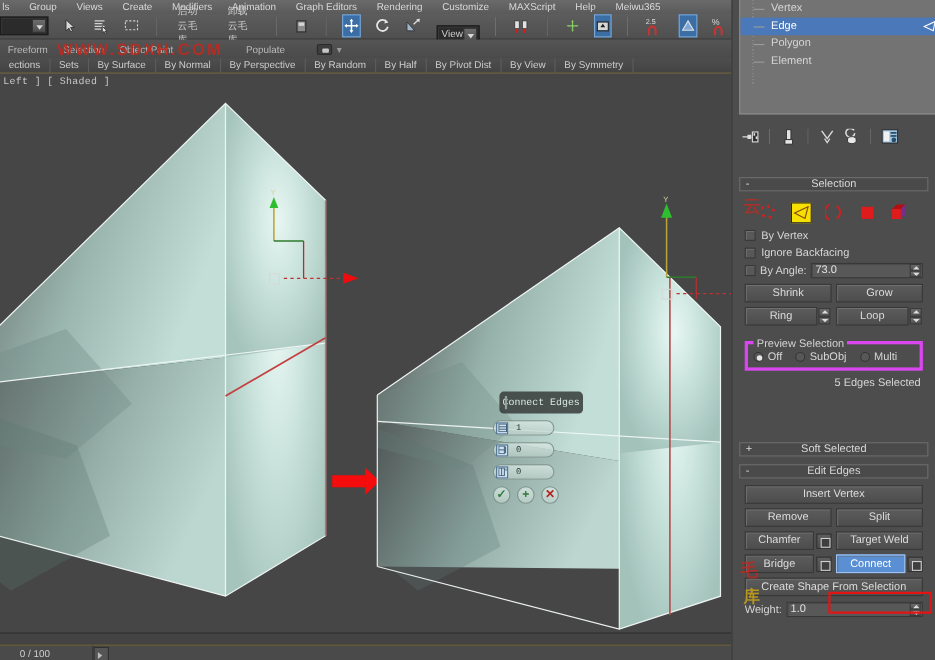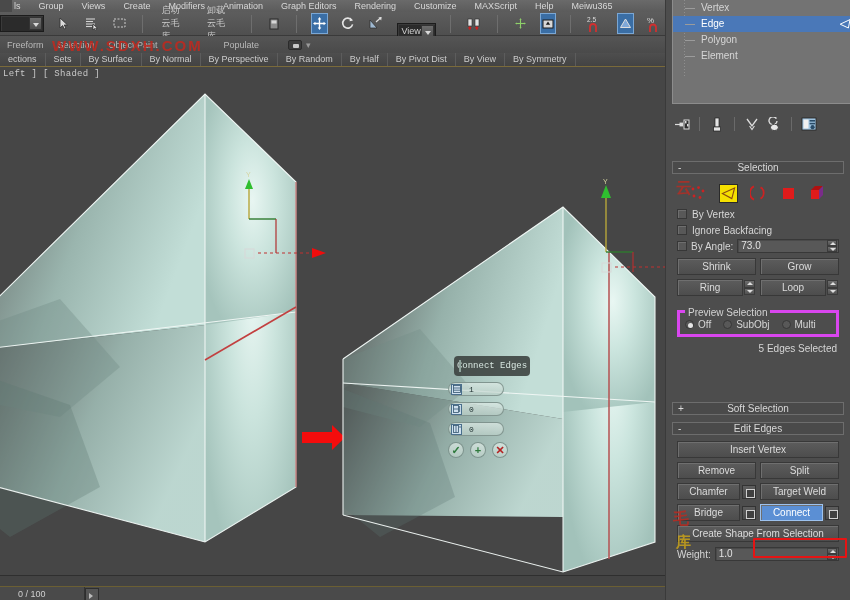--- a/index.html
+++ b/index.html
@@ -6,21 +6,21 @@
   html, body {
     width: 850px; height: 600px;
     background: #4a4a4a;
     font-family: "Liberation Sans", sans-serif;
     overflow: hidden;
   }
   #app { position: relative; width: 850px; height: 600px; }
 
   
   .menubar {
-    position: absolute; left: 12px; top: 0; width: 752px; height: 12px;
+    position: absolute; left: 0; top: 0; width: 752px; height: 12px;
     background: linear-gradient(#6a6a6a, #5b5b5b);
     display: flex; 
     font-size: 9px; color: #d8d8d8; white-space: nowrap;
   }
   .menubar .mi { padding: 0 9px; line-height: 12px; }
   .menubar .mi:first-child { padding-left: 2px; }
 
   
   .maintoolbar {
     position: absolute; left: 0; top: 12px; width: 850px; height: 24px;
@@ -774,21 +774,21 @@
           </div>
         </div>
 
         <div class="statustext">5 Edges Selected</div>
       </div>
     </div>
 
     <div class="rollout" style="top:402px;">
       <div class="rollhdr">
         <span class="pm">+</span>
-        <span>Soft Selection</span>
+        <span>Soft Selected</span>
       </div>
     </div>
 
     <div class="rollout" style="top:422px;">
       <div class="rollhdr">
         <span class="pm">-</span>
         <span>Edit Edges</span>
       </div>
       <div class="panelbody" style="padding-top:6px;">
 

